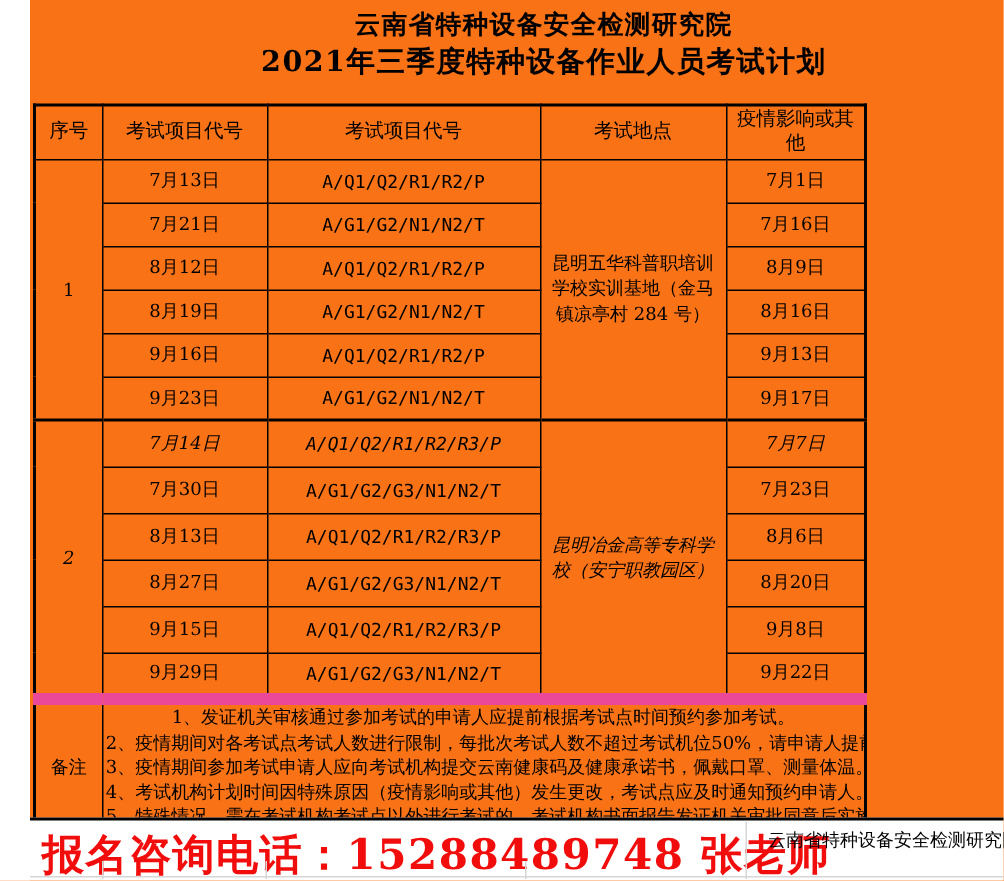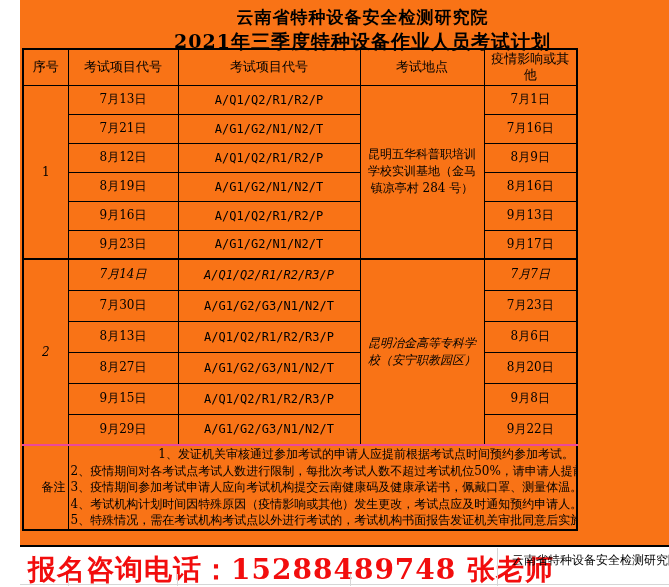--- a/index.html
+++ b/index.html
@@ -12,42 +12,42 @@
     font-family:"DejaVu Serif","Liberation Serif",serif;
     color:#000;
     margin-left:20px;
   }
   
   .title-block { position:absolute; top:6px; left:0; width:669px; text-align:center; transform:translateX(8px); }
   .title-line1 { font-size:17px; font-weight:bold; letter-spacing:1px; line-height:23px; }
   .title-line2 { font-size:19px; font-weight:bold; letter-spacing:1px; line-height:25px; }
   
   table.plan {
-    position:absolute; left:2px; top:48px;
+    position:absolute; left:2px; top:69px;
     border-collapse:collapse; table-layout:fixed;
     width:554px;
     border:2px solid #000;
   }
   table.plan th, table.plan td {
     border:1px solid #000;
     text-align:center; vertical-align:middle;
     font-size:12px; font-weight:normal;
     padding:0 2px;
     overflow:hidden;
   }
   table.plan th { font-size:13px; line-height:16px; }
   tr.hdr      { height:36px; }
   tr.r1       { height:29px; }
   tr.r2       { height:31px; }
   tr.sep td   { border-top:2px solid #000;font-style:italic; }
   td.code     { font-family:"DejaVu Sans Mono","Liberation Mono",monospace; font-size:12px; letter-spacing:0; }
   td.loc      { font-size:12px; line-height:17px; padding:0 7px; }
   td.gno      { font-size:13px; }
   tr.remarks  { height:85px; }
-  tr.remarks td { border-top:2px solid #ec4899;text-align:right; }
+  tr.remarks td { border-top:8px solid #ec4899; }
   td.remarks-text { text-align:left; vertical-align:middle; padding:2px 2px 2px 4px; }
   .remark-line { font-size:12px; line-height:16.5px; white-space:nowrap; }
   
   .footer { position:absolute; left:0; top:545px; width:669px; height:42px; border-top:2px solid #000; background:#fff;text-decoration:underline; }
   .hotline {
     position:absolute; left:8px; top:4px;
     font-size:28px; font-weight:bold;
     letter-spacing:1px;
     white-space:nowrap;
   }

